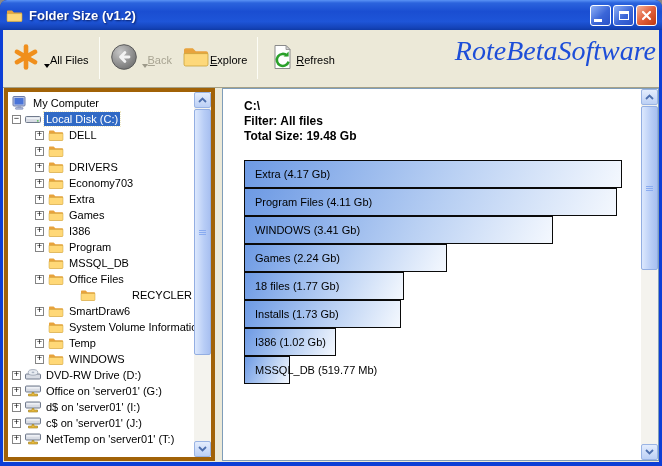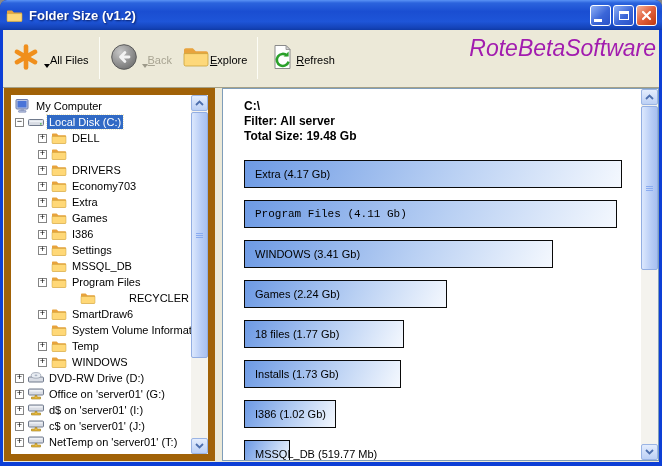--- a/index.html
+++ b/index.html
@@ -32,45 +32,45 @@
     border-bottom:1px solid #a5a188; display:flex; align-items:stretch; padding:3px 0 2px 4px; }
   .tb-btn { display:flex; flex-direction:row; align-items:center; 
     padding:1px 5px; border-radius:3px; }
   .tb-icon-row { display:flex; align-items:center; height:32px; }
   .tb-label { font-size:11px; color:#000; margin-top:1px; white-space:nowrap; }
   .tb-btn.disabled .tb-label { color:#a8a492; }
   .caret { width:0; height:0; border-left:3px solid transparent; border-right:3px solid transparent;
     border-top:4px solid #000; margin-left:4px; margin-top:14px; }
   .caret.gray { border-top-color:#9d9a8a; }
   .tb-sep { width:1px; background:#b9b5a0; border-right:1px solid #fdfdf6; margin:4px 5px 6px 5px; }
-  .logo { position:absolute; right:3px; top:5px; font-family:Liberation Sans, sans-serif;
-    font-style:italic; font-size:23px; letter-spacing:0px; color:#a21caf; white-space:nowrap; }
+  .logo { position:absolute; right:3px; top:5px; font-family:Liberation Serif, serif;
+    font-style:italic; font-size:28px; letter-spacing:0px; color:#1d4ed8; white-space:nowrap; }
 
   
   .tree-panel { position:absolute; left:1px; top:58px; width:211px; height:373px;
-    background:#fff; border:7px solid #a16207; overflow:hidden; }
+    background:#fff; border:4px solid #a16207; overflow:hidden; }
   .splitter { position:absolute; left:212px; top:58px; width:7px; height:373px; background:#ECE9D8; }
   .right-panel { position:absolute; left:219px; top:58px; width:437px; height:373px;
     background:#fff; border:1px solid #7f9db9; overflow:hidden; }
 
   
   .tree-content { position:absolute; left:0; top:0; right:17px; bottom:0; padding-top:3px; overflow:hidden; }
   .trow { height:16px; display:flex; align-items:center; font-size:11px; color:#000; white-space:nowrap; }
   .tbox { width:9px; height:9px; border:1px solid #848484; background:#fff; margin-right:4px;
     font-family:"Liberation Mono", monospace; font-size:9px; line-height:7px; text-align:center;
     color:#000; flex:none; }
   .tbox.empty { border:none; background:transparent; }
   .ticon { width:16px; height:14px; margin-right:3px; flex:none; display:flex; align-items:center; }
   .tlabel { padding:1px 2px; }
   .tlabel.sel { background:#316AC5; color:#fff; outline:1px dotted #efe9c6; }
 
   
   .summary { margin:10px 0 0 21px; font-size:12px; font-weight:bold; line-height:15px; color:#000; }
   .bars { margin:16px 0 0 21px; }
-  .bar { height:28px; border:1px solid #0a0a0a; margin-bottom:12px;
+  .bar { height:28px; border:1px solid #0a0a0a; 
     background:linear-gradient(115deg,#6d9ae4 0%,#b9d0f3 55%,#f4f8fe 100%);
     display:flex; align-items:center; }
   .bar-label { font-size:11px; color:#000; padding-left:10px; white-space:nowrap; overflow:visible; }
 
   
   .vscroll { position:absolute; top:0; right:0; width:17px; bottom:0; background:#f4f3ee; }
   .sb-btn { position:absolute; left:0; right:0; height:16px; border:1px solid #9ab4e4; border-radius:2px;
     background:linear-gradient(180deg,#e4edfd,#bcd0f5); display:flex; align-items:center; justify-content:center; }
   .sb-btn.up { top:0; } .sb-btn.down { bottom:0; }
   .sb-thumb { position:absolute; left:0; right:0; border:1px solid #93aee2; border-radius:2px;
@@ -260,41 +260,41 @@
             <span class="tlabel">I386</span>
           </div>
           <div class="trow" style="padding-left: 27px;">
             <span class="tbox">+</span>
             <span class="ticon">
               <svg width="16" height="14" viewBox="0 0 16 14">
                 <path d="M1 3.5c0-.6.4-1 1-1h3.6l1.8 1.8h6.6c.6 0 1 .4 1 1v6.2c0 .6-.4 1-1 1H2c-.6 0-1-.4-1-1z" fill="#e8a33d"></path>
                 <path d="M1 5.4h14v6.1c0 .6-.4 1-1 1H2c-.6 0-1-.4-1-1z" fill="#ffd877" stroke="#caa23d" stroke-width="0.5"></path>
               </svg>
             </span>
-            <span class="tlabel">Settings</span>
+            <span class="tlabel">Program</span>
           </div>
           <div class="trow" style="padding-left: 27px;">
             <span class="tbox empty"></span>
             <span class="ticon">
               <svg width="16" height="14" viewBox="0 0 16 14">
                 <path d="M1 3.5c0-.6.4-1 1-1h3.6l1.8 1.8h6.6c.6 0 1 .4 1 1v6.2c0 .6-.4 1-1 1H2c-.6 0-1-.4-1-1z" fill="#e8a33d"></path>
                 <path d="M1 5.4h14v6.1c0 .6-.4 1-1 1H2c-.6 0-1-.4-1-1z" fill="#ffd877" stroke="#caa23d" stroke-width="0.5"></path>
               </svg>
             </span>
             <span class="tlabel">MSSQL_DB</span>
           </div>
           <div class="trow" style="padding-left: 27px;">
             <span class="tbox">+</span>
             <span class="ticon">
               <svg width="16" height="14" viewBox="0 0 16 14">
                 <path d="M1 3.5c0-.6.4-1 1-1h3.6l1.8 1.8h6.6c.6 0 1 .4 1 1v6.2c0 .6-.4 1-1 1H2c-.6 0-1-.4-1-1z" fill="#e8a33d"></path>
                 <path d="M1 5.4h14v6.1c0 .6-.4 1-1 1H2c-.6 0-1-.4-1-1z" fill="#ffd877" stroke="#caa23d" stroke-width="0.5"></path>
               </svg>
             </span>
-            <span class="tlabel">Program Files</span>
+            <span class="tlabel">Office Files</span>
           </div>
           <div class="trow" style="padding-left: 27px; justify-content: space-between;">
             <span class="tbox empty"></span>
             <span class="ticon">
               <svg width="16" height="14" viewBox="0 0 16 14">
                 <path d="M1 3.5c0-.6.4-1 1-1h3.6l1.8 1.8h6.6c.6 0 1 .4 1 1v6.2c0 .6-.4 1-1 1H2c-.6 0-1-.4-1-1z" fill="#e8a33d"></path>
                 <path d="M1 5.4h14v6.1c0 .6-.4 1-1 1H2c-.6 0-1-.4-1-1z" fill="#ffd877" stroke="#caa23d" stroke-width="0.5"></path>
               </svg>
             </span>
             <span class="tlabel">RECYCLER</span>
@@ -410,28 +410,28 @@
             </svg>
         </div>
       </div>
     </div>
 
     <div class="splitter"></div>
 
     <div class="right-panel">
       <div class="summary">
         <div>C:\</div>
-        <div>Filter: All server</div>
+        <div>Filter: All files</div>
         <div>Total Size: 19.48 Gb</div>
       </div>
       <div class="bars" id="bars">
           <div class="bar" style="width: 378px;">
             <span class="bar-label">Extra (4.17 Gb)</span>
           </div>
-          <div class="bar" style="width: 373px; font-family: Liberation Mono, monospace;">
+          <div class="bar" style="width: 373px;">
             <span class="bar-label">Program Files (4.11 Gb)</span>
           </div>
           <div class="bar" style="width: 309px;">
             <span class="bar-label">WINDOWS (3.41 Gb)</span>
           </div>
           <div class="bar" style="width: 203px;">
             <span class="bar-label">Games (2.24 Gb)</span>
           </div>
           <div class="bar" style="width: 160px;">
             <span class="bar-label">18 files (1.77 Gb)</span>

